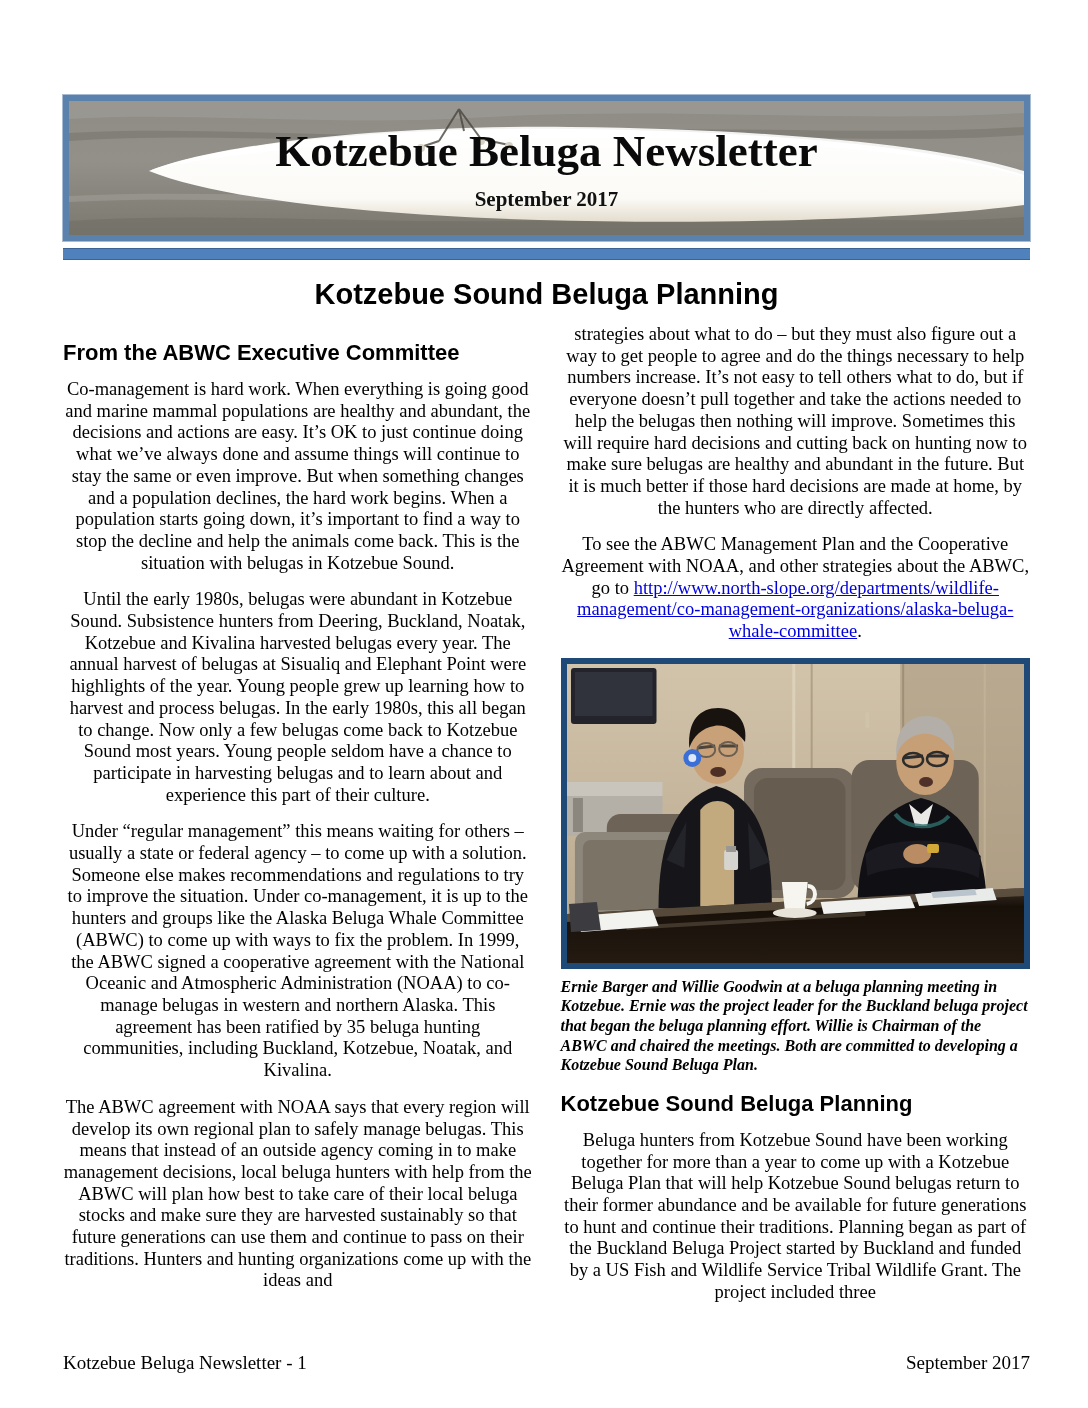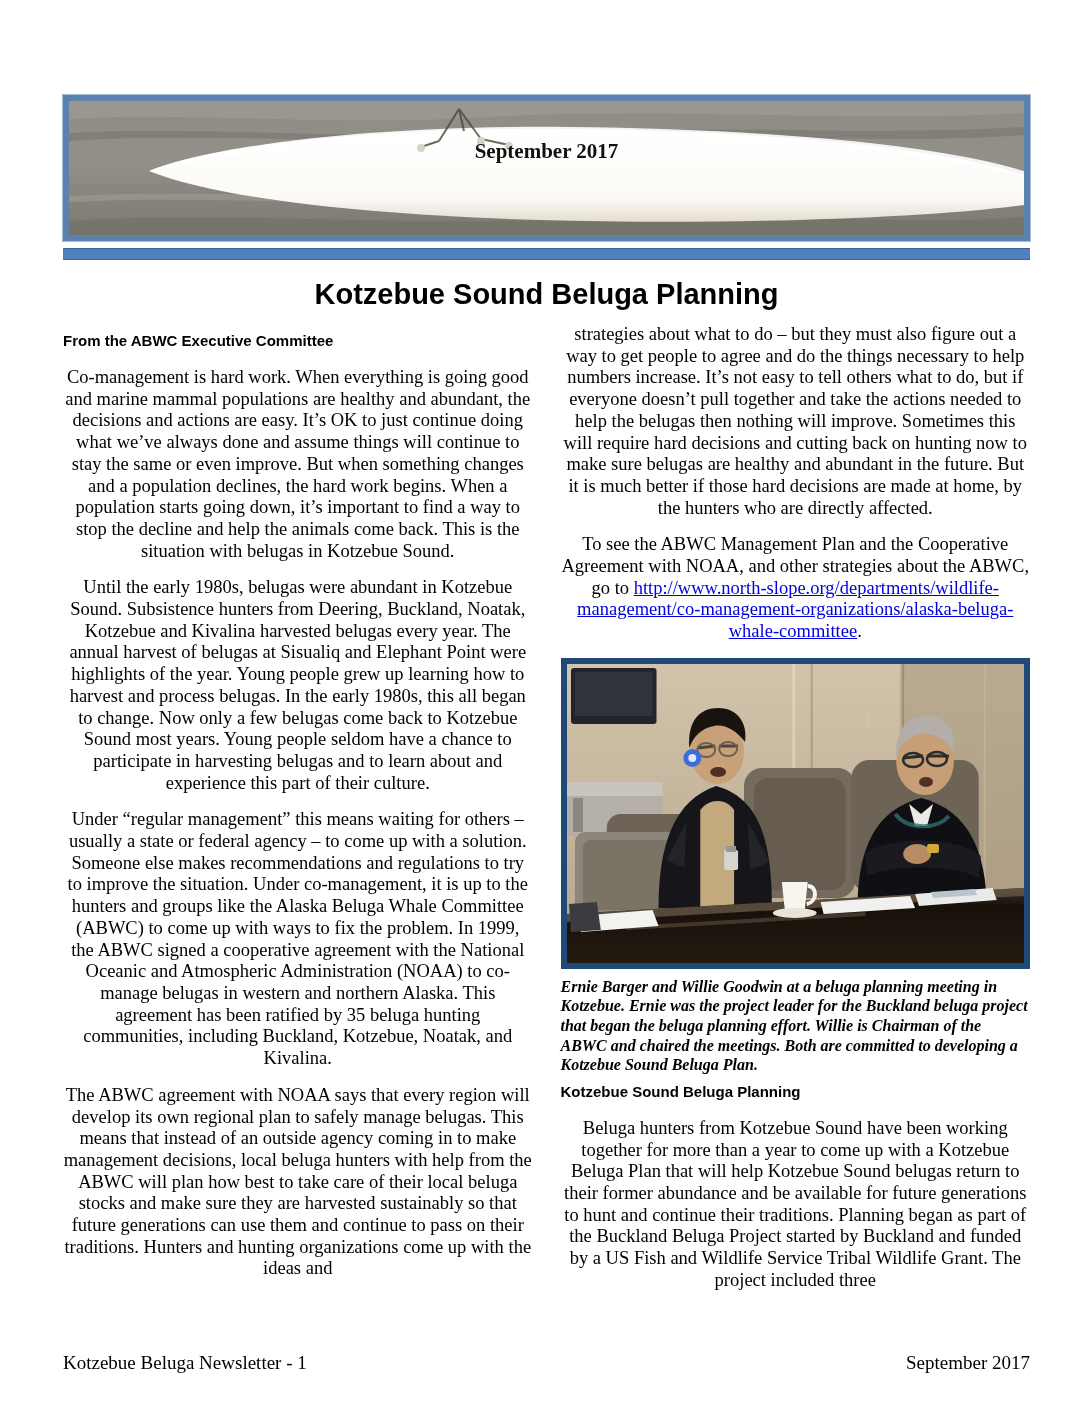--- a/index.html
+++ b/index.html
@@ -29,21 +29,21 @@
     border-top:1px solid #3a6496; border-bottom:1px solid #3a6496;
   }
 
   
   .page-title {
     font-family:"Liberation Sans", sans-serif; font-weight:700;
     font-size:29px; text-align:center; margin-top:18px;
   }
   h3.section {
     font-family:"Liberation Sans", sans-serif; font-weight:700;
-    font-size:15px; line-height:26px; margin:4px 0 13px 0;
+    font-size:22px; line-height:26px; margin:16px 0 13px 0;
   }
 
   
   .columns { display:flex; gap:28px; margin-top:13px; }
   .col { width:469.5px; }
   p.body { font-size:18.5px; line-height:21.7px; margin:0 0 15px 0; text-align:center; }
   a.doclink { color:#0000dd; text-decoration:underline; overflow-wrap:anywhere; word-break:break-word; }
 
   
   figure { margin:5px 0 0 0; }
@@ -91,20 +91,21 @@
 
         <path d="M80,70 C150,42 320,26 500,28 C700,30 870,46 955,74 L955,104 C850,118 650,124 470,119 C300,114 150,98 80,70 Z" fill="url(#whale)"></path>
         <path d="M80,70 C160,50 300,38 470,36 C680,34 880,52 955,76 L955,70 C870,44 700,28 500,26 C320,24 150,42 80,70 Z" fill="#ffffff" opacity="0.9"></path>
 
         <path d="M390,8 L370,40 M390,8 L412,38 M390,8 L395,30 M412,38 L440,44 M370,40 L352,46" stroke="#4a463e" stroke-width="2" fill="none" opacity="0.8"></path>
         <circle cx="352" cy="47" r="4" fill="#d8d2c4"></circle>
         <circle cx="412" cy="40" r="4" fill="#d8d2c4"></circle>
         <circle cx="440" cy="45" r="4" fill="#d8d2c4"></circle>
       </svg>
       <div class="banner-text">
+        <div class="banner-title">Kotzebue Beluga Newsletter</div>
         <div class="banner-date">September 2017</div>
       </div>
     </div>
     <div class="blue-rule"></div>
   </header>
 
   <h2 class="page-title">Kotzebue Sound Beluga Planning</h2>
 
   <div class="columns">
 

